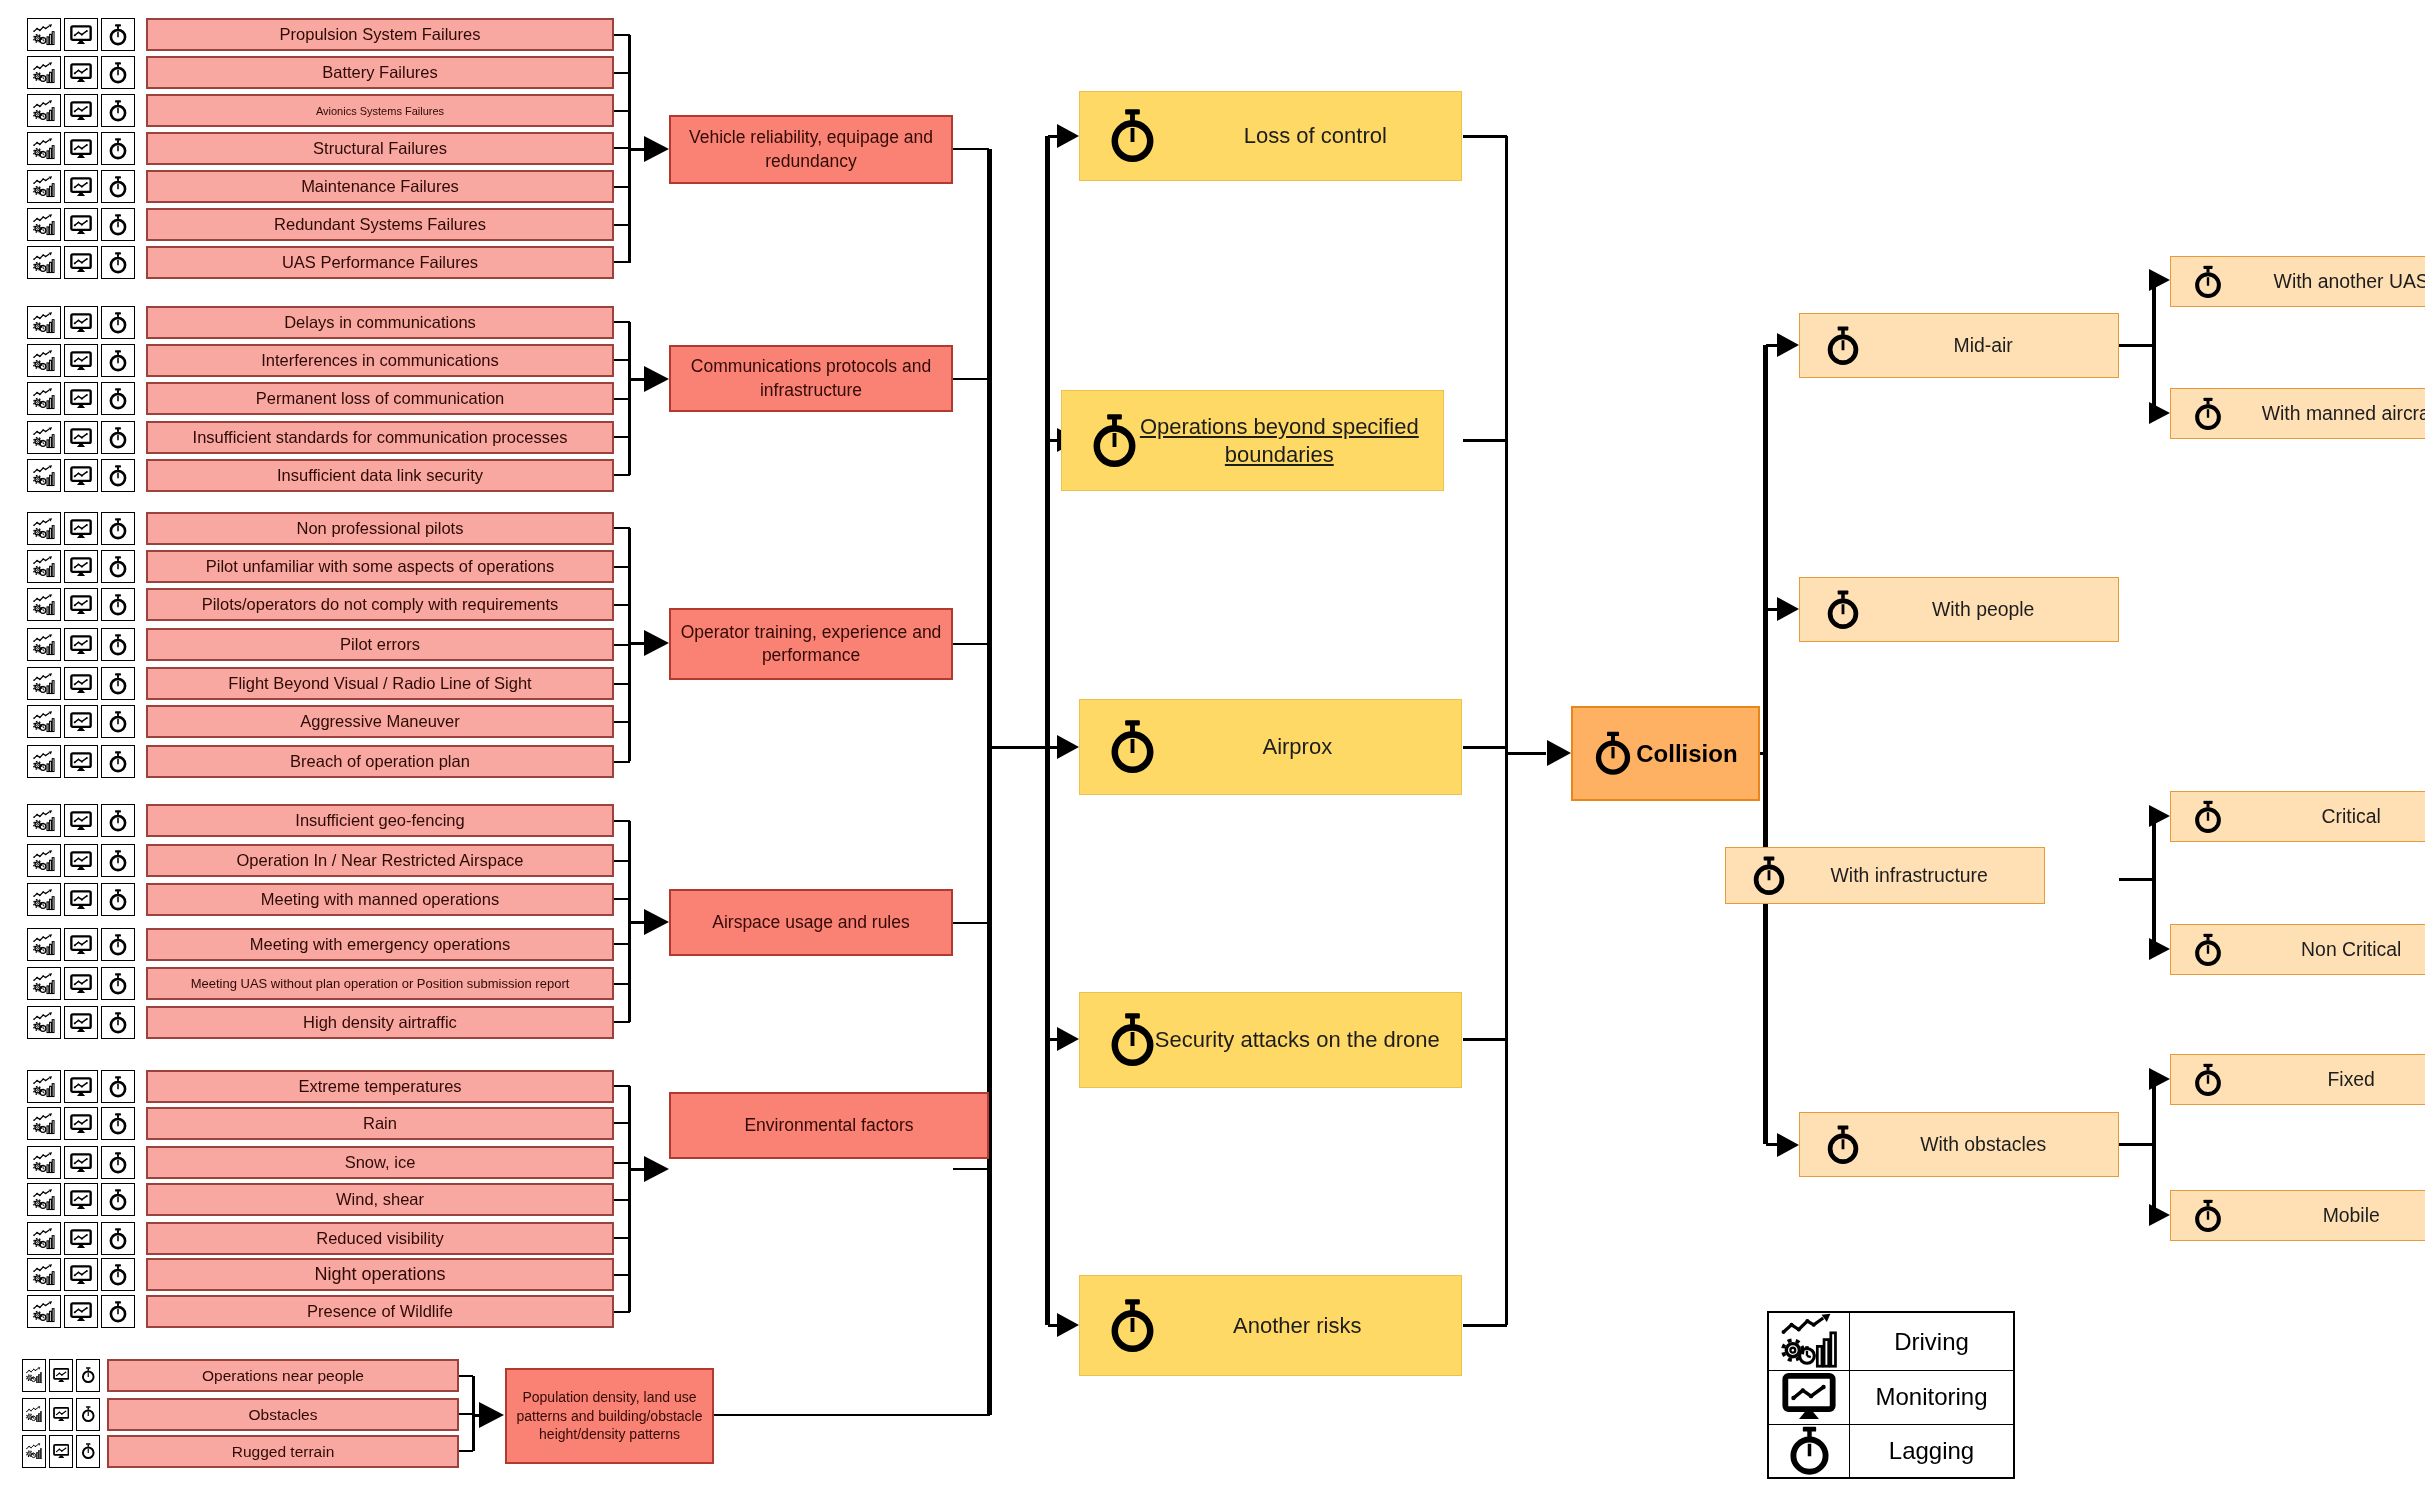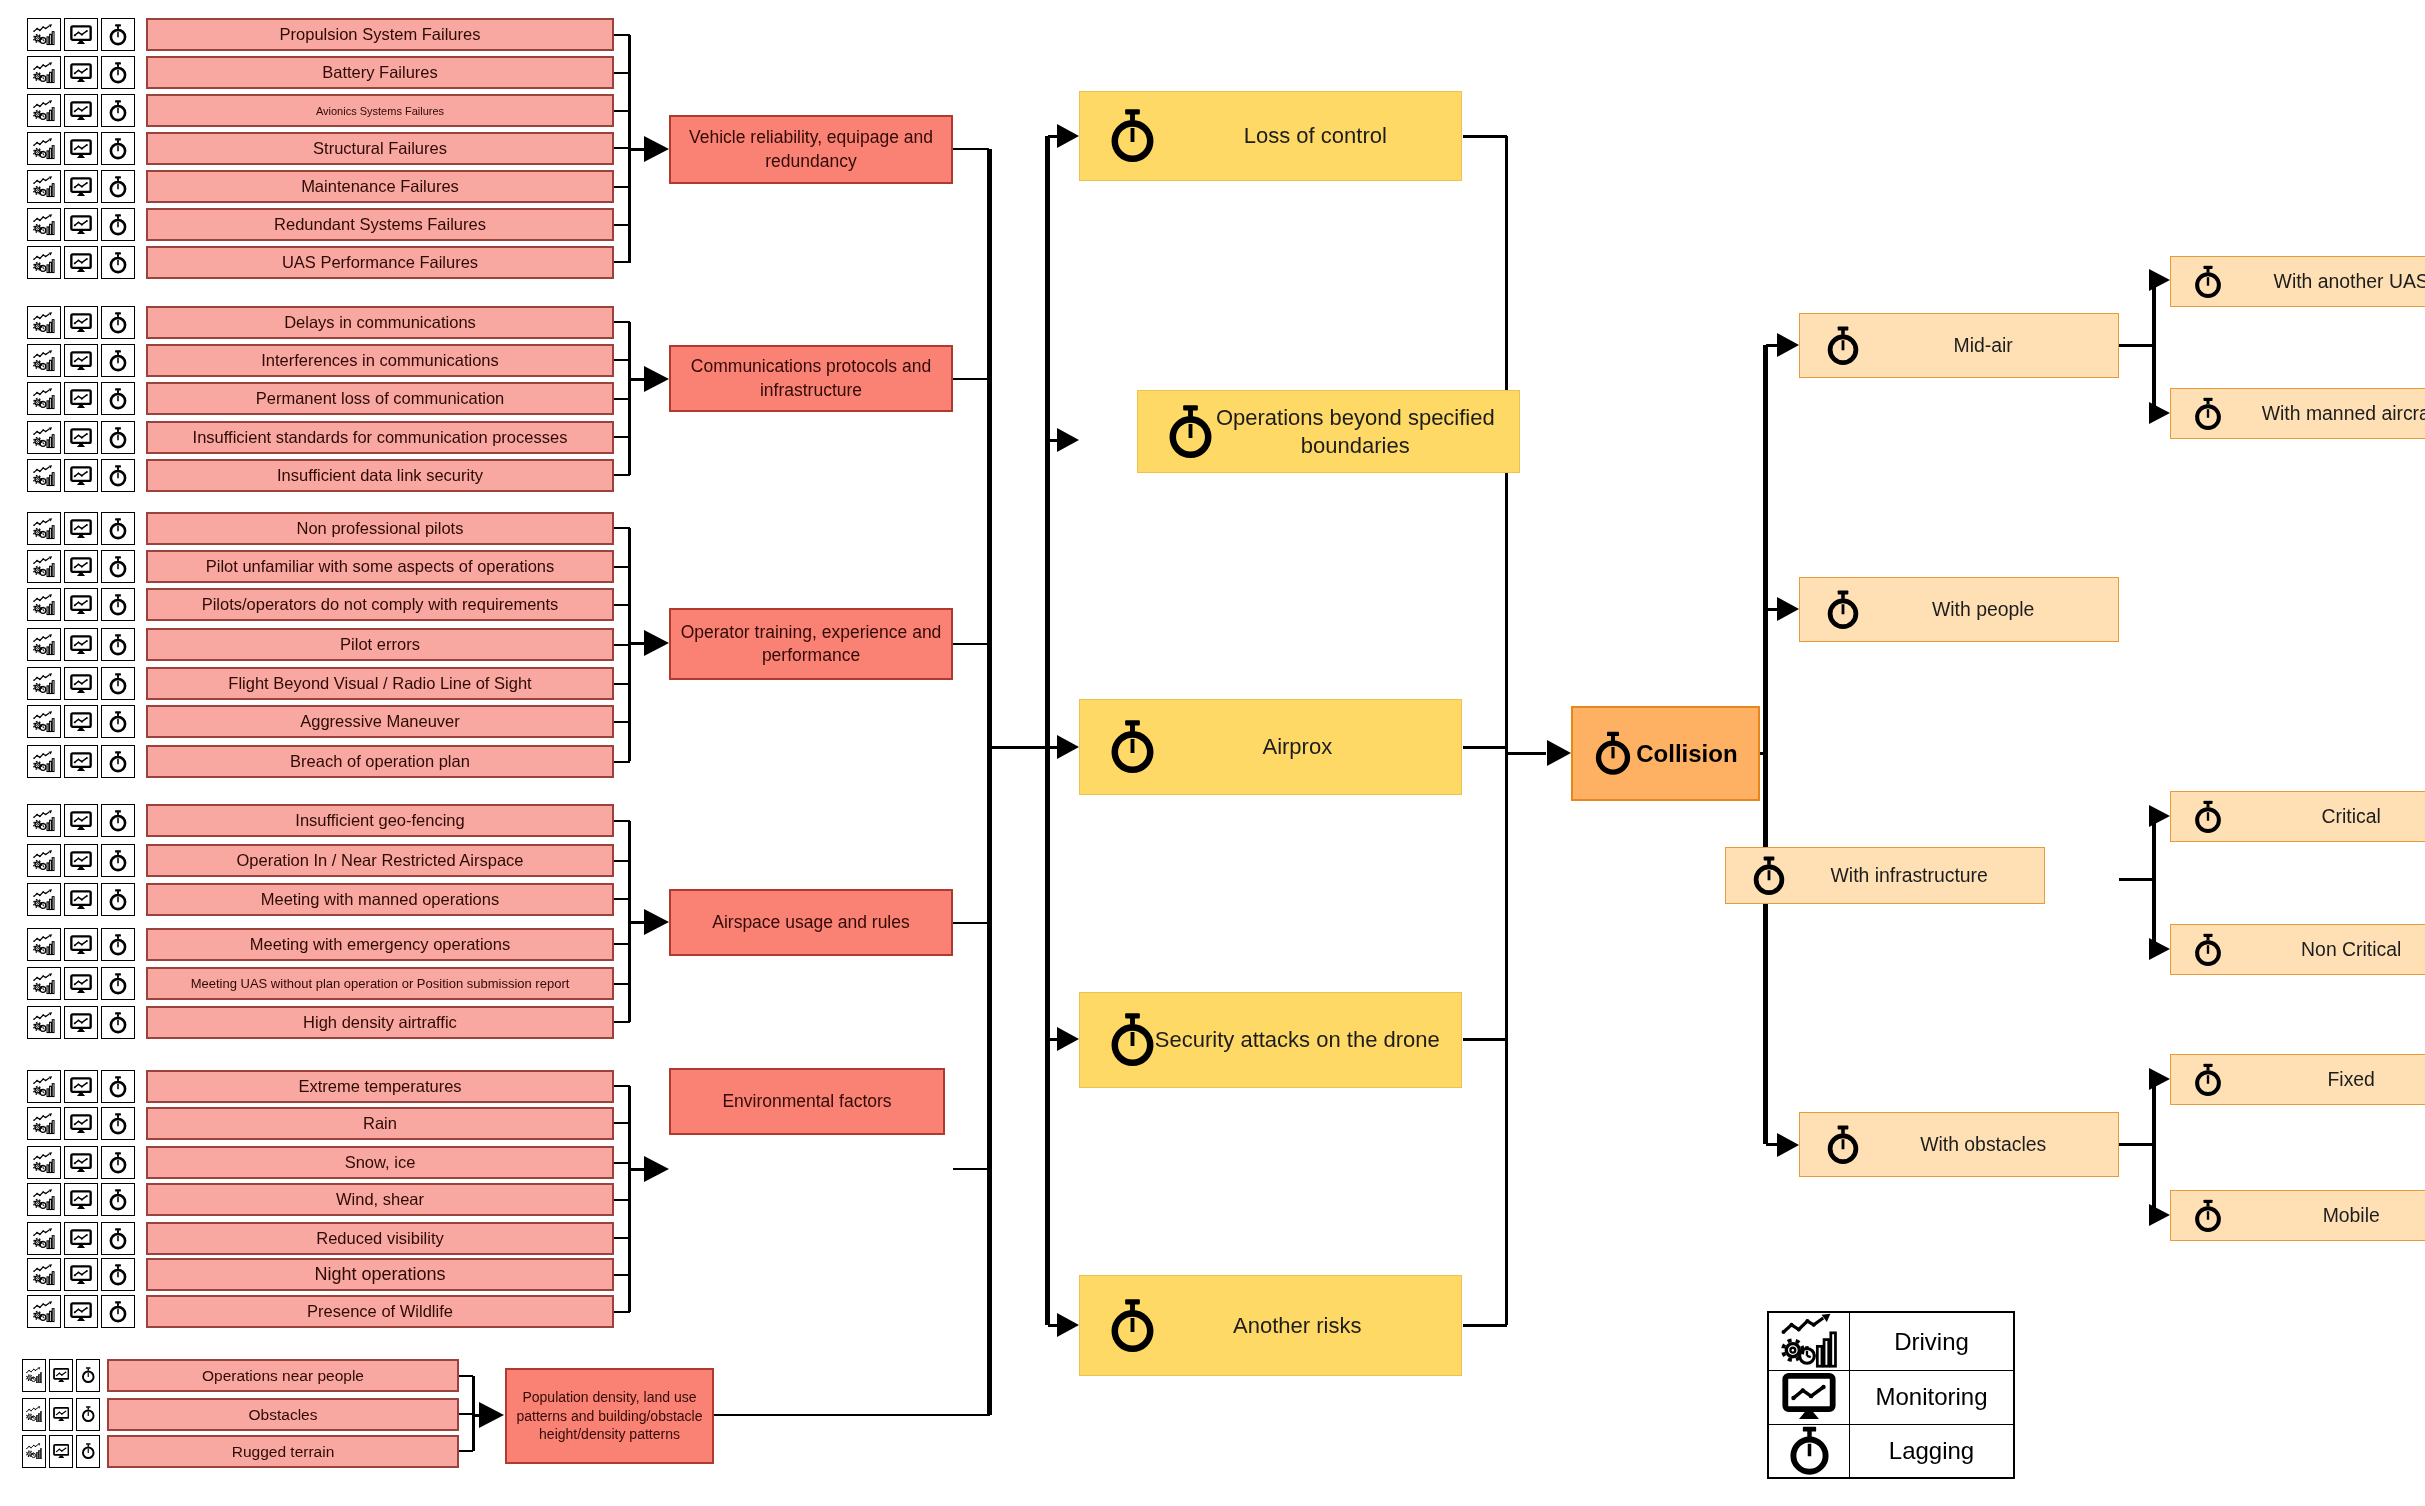--- a/index.html
+++ b/index.html
@@ -1020,21 +1020,21 @@
         <div style="color: rgb(0, 0, 0);">
           <svg width="22" height="22" viewBox="0 0 24 27">
             <use href="#sym-stopwatch"></use>
           </svg>
         </div>
       </div>
     </div>
     <div class="nodebox factor-box" style="left: 146px; top: 1295px; width: 468px; height: 33px;">
       <span class="boxtext" style="font-size: 16.5px;">Presence of Wildlife</span>
     </div>
-    <div class="nodebox category-box" style="left: 669px; top: 1068px; width: 276px; height: 67px;">
+    <div class="nodebox category-box" style="left: 669px; top: 1092px; width: 320px; height: 67px;">
       <span class="boxtext" style="font-size: 17.5px;">Environmental factors</span>
     </div>
     <div class="icon-strip" style="left: 22px; top: 1359px; width: 78px; height: 33px;">
       <div class="icon-cell">
         <div style="color: rgb(0, 0, 0);">
           <svg width="16.5" height="16.5" viewBox="0 0 27 27">
             <use href="#sym-driving"></use>
           </svg>
         </div>
       </div>
@@ -1112,21 +1112,21 @@
       <span class="boxtext" style="font-size: 14px;">Population density, land use patterns and building/obstacle height/density  patterns</span>
     </div>
     <div class="nodebox hazard-box" style="left: 1079px; top: 91px; width: 383px; height: 90px; padding-left: 36px;">
       <span class="boxtext" style="font-size: 22px; padding: 0px 19.4px 0px 73px;">Loss of control</span>
       <div style="color: rgb(0, 0, 0); position: absolute; left: 28px; top: 50%; transform: translateY(-50%);">
         <svg width="49" height="55" viewBox="0 0 24 27">
           <use href="#sym-stopwatch"></use>
         </svg>
       </div>
     </div>
-    <div class="nodebox hazard-box" style="left: 1137px; top: 390px; width: 383px; height: 83px;">
+    <div class="nodebox hazard-box" style="left: 1061px; top: 390px; width: 383px; height: 101px; text-decoration: underline;">
       <span class="boxtext" style="font-size: 22px; padding: 0px 19.4px 0px 73px;">Operations beyond specified boundaries</span>
       <div style="color: rgb(0, 0, 0); position: absolute; left: 28px; top: 50%; transform: translateY(-50%);">
         <svg width="49" height="55" viewBox="0 0 24 27">
           <use href="#sym-stopwatch"></use>
         </svg>
       </div>
     </div>
     <div class="nodebox hazard-box" style="left: 1079px; top: 699px; width: 383px; height: 96px;">
       <span class="boxtext" style="font-size: 22px; padding: 0px 19.4px 0px 73px;">Airprox</span>
       <div style="color: rgb(0, 0, 0); position: absolute; left: 28px; top: 50%; transform: translateY(-50%);">

